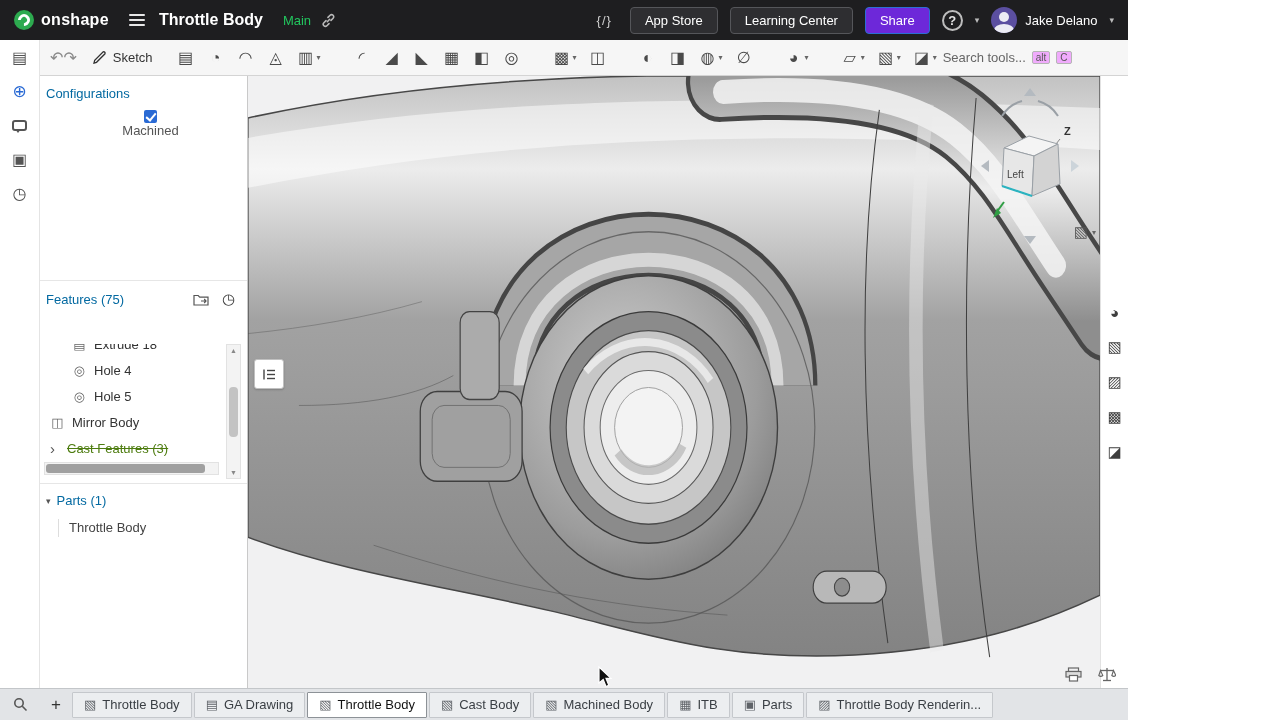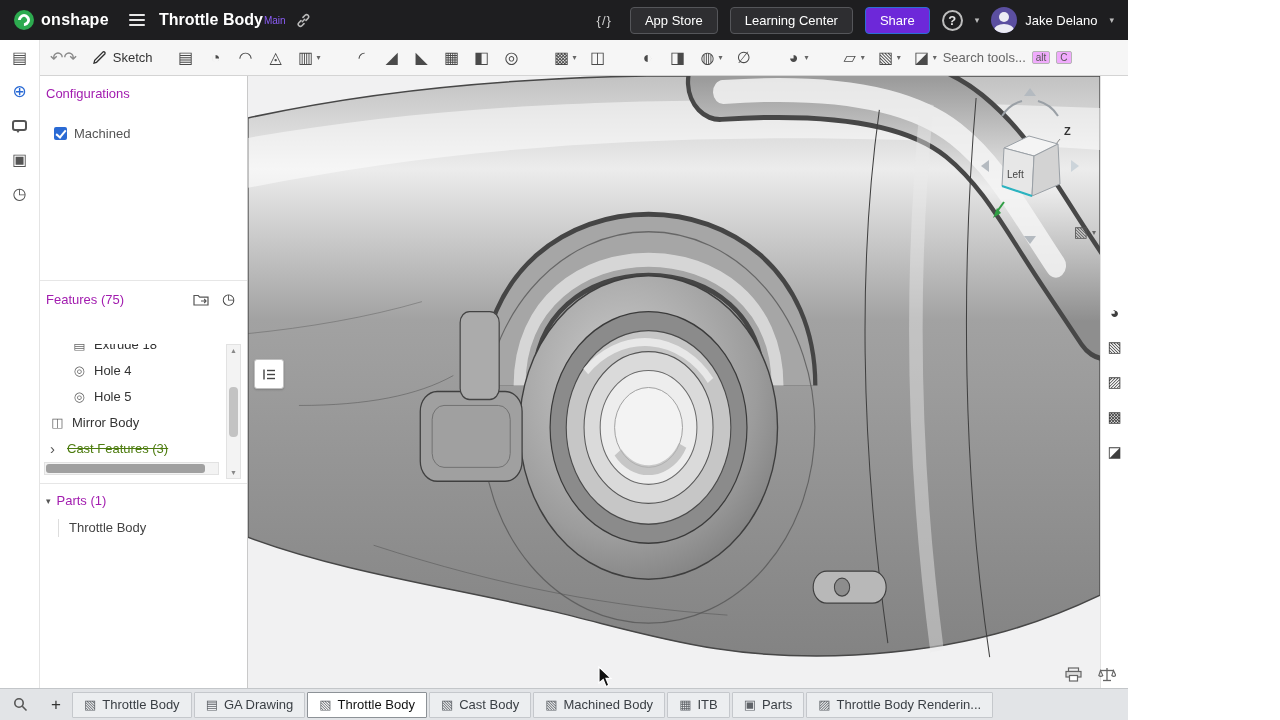--- a/index.html
+++ b/index.html
@@ -8,21 +8,21 @@
 
   
   .topbar { position:absolute; left:0; top:0; right:0; height:40px; background:#1e1e20; display:flex; align-items:center; padding:0 14px; color:#fff; z-index:30; }
   .logo { display:flex; align-items:center; gap:7px; cursor:pointer; }
   .logo-mark { width:20px; height:20px; border-radius:50%; background:#2daa4f; position:relative; flex:0 0 auto; }
   .logo-mark::after { content:""; position:absolute; inset:4px; border:3px solid #fff; border-radius:50%; border-left-color:transparent; transform:rotate(-45deg); }
   .logo-text { font-size:16px; font-weight:600; letter-spacing:.3px; }
   .burger { width:16px; display:flex; flex-direction:column; gap:3px; margin-left:20px; cursor:pointer; }
   .burger i { height:2px; background:#e8e8e8; display:block; border-radius:1px; }
   .doc-title { margin-left:14px; font-size:16px; font-weight:700; }
-  .branch { margin-left:1px; font-size:10px; color:#8b5cf6; }
+  .branch { margin-left:20px; font-size:13px; color:#22c55e; }
   .link-ico { margin-left:10px; display:flex; cursor:pointer; }
   .tb-right { margin-left:auto; display:flex; align-items:center; gap:12px; }
   .api { color:#cfcfcf; font-size:13px; letter-spacing:1px; cursor:pointer; padding:4px 6px; }
   .tb-btn { background:#2e2e31; border:1px solid #55565a; color:#fff; font-size:13px; padding:5px 14px; border-radius:4px; cursor:pointer; font-family:inherit; white-space:nowrap; }
   .tb-btn.share { background:#6d28d9; border-color:#2b6fd4; }
   .help { width:21px; height:21px; border-radius:50%; border:2px solid #bdbdbd; color:#e3e3e3; font-size:13px; display:flex; align-items:center; justify-content:center; font-weight:700; cursor:pointer; }
   .tcaret { font-size:9px; color:#bbb; cursor:pointer; }
   .avatar { width:26px; height:26px; border-radius:50%; background:#5b4fa0; position:relative; overflow:hidden; flex:0 0 auto; }
   .avatar::before { content:""; position:absolute; left:8px; top:5px; width:10px; height:10px; background:#ececf4; border-radius:50%; }
   .avatar::after { content:""; position:absolute; left:3px; top:17px; width:20px; height:12px; background:#ececf4; border-radius:50% 50% 0 0; }
@@ -42,22 +42,22 @@
   
   .left-rail { position:absolute; left:0; top:40px; bottom:32px; width:40px; background:#fff; border-right:1px solid #e4e4e4; display:flex; flex-direction:column; align-items:center; padding-top:8px; gap:15px; z-index:10; }
   .rail-ico { font-size:16px; color:#555; cursor:pointer; height:19px; display:flex; align-items:center; justify-content:center; }
   .rail-ico.blue { color:#2a6ad4; font-size:17px; }
   .bubble { width:15px; height:11px; border:2px solid #555; border-radius:3px; position:relative; display:block; }
   .bubble::after { content:""; position:absolute; left:1px; bottom:-7px; border:3px solid transparent; border-top:4px solid #555; }
 
   
   .left-panel { position:absolute; left:40px; top:76px; bottom:32px; width:208px; background:#fff; border-right:1px solid #c9c9c9; z-index:10; font-size:13px; color:#333; }
   .config-sec { position:absolute; top:0; left:0; right:0; height:205px; border-bottom:1px solid #e6e6e6; padding:10px 0 0 6px; }
-  .sec-title { color:#a21caf; }
-  .chk-row { display:flex; align-items:center; gap:7px; margin:25px 0 0 8px; color:#555; cursor:pointer; }
+  .sec-title { color:#0369a1; }
+  .chk-row { display:flex; align-items:center; margin:9px 0 0 8px; color:#555; cursor:pointer;flex-direction:column; }
   .chk { width:13px; height:13px; background:#2a6ad4; border-radius:2px; position:relative; flex:0 0 auto; }
   .chk::after { content:""; position:absolute; left:4px; top:1px; width:4px; height:8px; border:solid #fff; border-width:0 2px 2px 0; transform:rotate(40deg); }
   .feat-sec { position:absolute; top:205px; left:0; right:0; height:202px; }
   .feat-head { display:flex; align-items:center; padding:9px 12px 0 6px; }
   .feat-head .sp { margin-left:auto; display:flex; gap:13px; align-items:center; color:#555; }
   .feat-head .sp > * { cursor:pointer; }
   .rollback-g { font-size:15px; color:#444; }
   .filter-row { display:flex; align-items:center; gap:7px; padding:9px 12px 0 9px; }
   .filter-input { flex:1; height:24px; border:1px solid #c9c9c9; border-radius:3px; font-style:italic; color:#999; font-size:12px; padding:0 6px; font-family:inherit; outline:none; min-width:0; }
   .feat-list { position:absolute; top:63px; left:0; right:24px; bottom:27px; overflow:hidden; }

